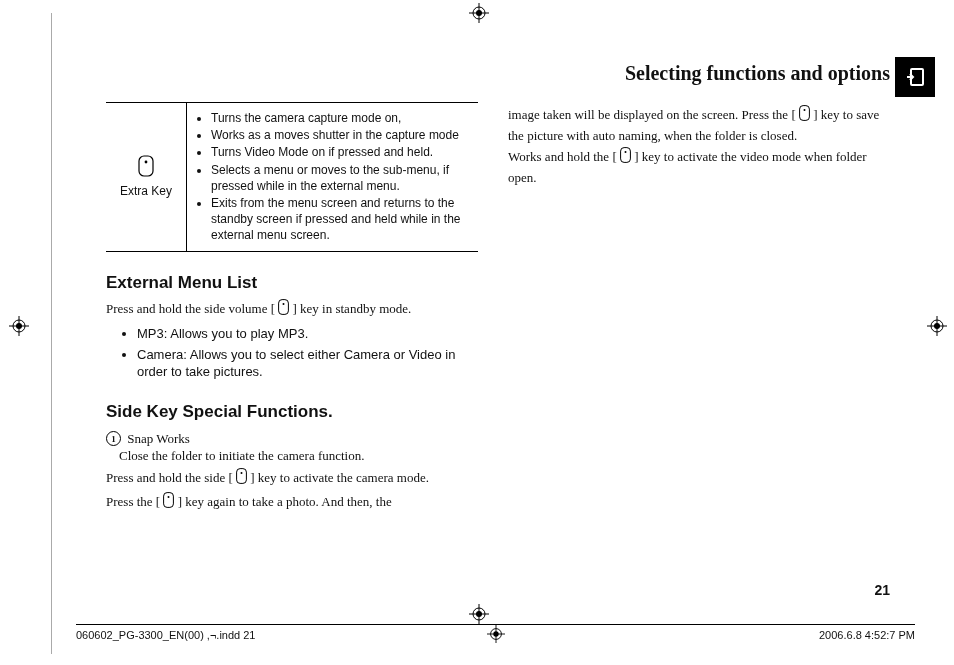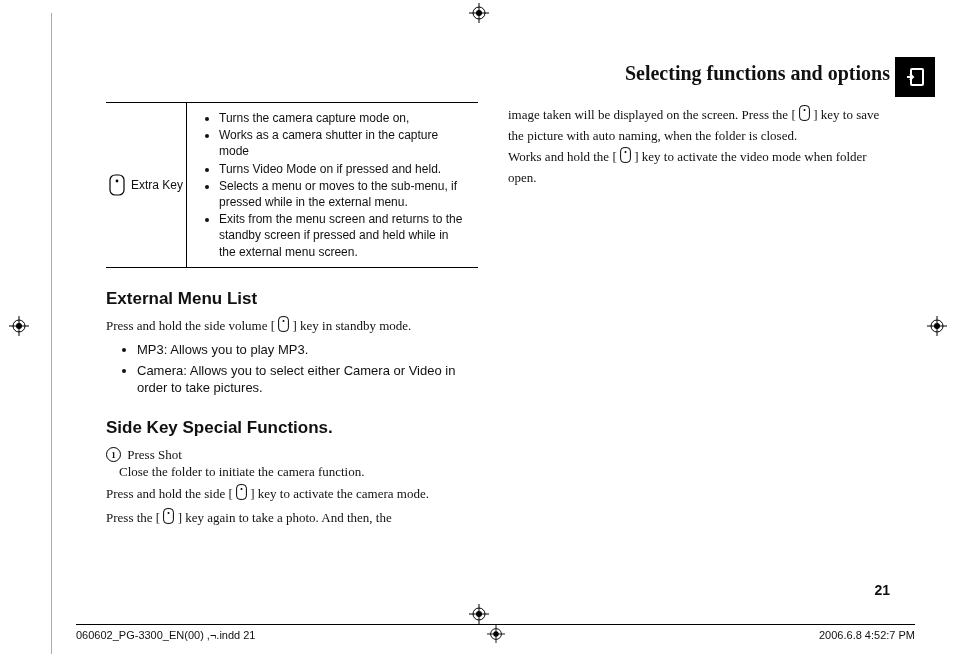--- a/index.html
+++ b/index.html
@@ -6,26 +6,26 @@
   .page{width:954px;height:665px;position:relative;border:1px solid #fff;}
   
   .regsvg{position:absolute;color:#000;}
   .sheet{position:absolute;left:60px;top:23px;right:20px;bottom:60px;}
   .tabMark{position:absolute;right:0;top:33px;width:40px;height:40px;background:#000;display:flex;align-items:center;justify-content:center;}
   .tabMark svg{stroke:#fff;}
   .header{position:absolute;right:45px;top:38px;font-family:"Times New Roman",serif;font-weight:bold;font-size:20px;}
   .content{position:absolute;left:45px;right:55px;top:78px;bottom:40px;display:flex;gap:30px;font-size:13px;line-height:1.35;}
   .col{flex:1;min-width:0;}
   .tbl{border-top:1px solid #000;border-bottom:1px solid #000;display:flex;font-size:12px;}
-  .tbl .cellA{width:80px;display:flex;flex-direction:row;align-items:center;justify-content:center;gap:6px;padding:6px 0;}
+  .tbl .cellA{width:80px;display:flex;flex-direction:column;align-items:center;justify-content:center;gap:6px;padding:6px 0;}
   .tbl .cellA .iconBox svg{display:block;}
   .tbl .cellA .lbl{font-size:12px;}
   .tbl .cellB{flex:1;border-left:1px solid #000;padding:6px 6px 6px 10px;}
   .tbl ul{margin:0;padding-left:14px;}
-  .tbl li{margin:1px 8px;}
+  .tbl li{margin:1px 0;}
   h3.sec{font-family:"Trebuchet MS",Verdana,sans-serif;font-size:17px;font-weight:bold;margin:20px 0 6px;}
   p{margin:4px 0;font-family:Liberation Serif, serif;}
   ul.body{margin:4px 0 4px 8px;padding-left:12px;}
   ul.body li{margin:3px 11px;}
   .inlineIcon{display:inline-block;vertical-align:middle;position:relative;top:-1px;}
   .circledNum{display:inline-flex;width:13px;height:13px;border:1px solid #000;border-radius:50%;align-items:center;justify-content:center;font-size:9px;font-weight:bold;vertical-align:middle;margin-right:3px;position:relative;top:-1px;}
   .pageNum{position:absolute;right:65px;bottom:68px;font-size:14px;font-weight:bold;}
   .footer{position:absolute;left:75px;right:40px;bottom:25px;border-top:1px solid #000;padding-top:4px;font-size:11px;display:flex;justify-content:space-between;align-items:center;}
   .footer .mid{position:absolute;left:50%;transform:translateX(-50%);}
   .trimLeft{position:absolute;left:50px;top:12px;bottom:12px;width:0;border-left:1px solid #aaa;}
@@ -91,21 +91,21 @@
               <svg width="16" height="22" viewBox="0 0 16 22">
                   <rect x="1" y="1" width="14" height="20" rx="5" fill="none" stroke="#000" stroke-width="1.2"></rect>
                   <circle cx="8" cy="7" r="1.4" fill="#000"></circle>
                 </svg>
             </span>
             <span class="lbl">Extra Key</span>
           </div>
           <div class="cellB">
             <ul>
               <li>Turns the camera capture mode on,</li>
-              <li>Works as a camera shutter in the capture mode</li>
+              <li>Works as a moves shutter in the capture mode</li>
               <li>Turns Video Mode on if pressed and held.</li>
               <li>Selects a menu or moves to the sub-menu, if pressed while in the external menu.</li>
               <li>Exits from the menu screen and returns to the standby screen if pressed and held while in the external menu screen.</li>
             </ul>
           </div>
         </div>
 
         <h3 class="sec">External Menu List</h3>
         <p>
           <span>Press and hold the side volume [</span>
@@ -118,21 +118,21 @@
           <span>] key in standby mode.</span>
         </p>
         <ul class="body">
           <li>MP3: Allows you to play MP3.</li>
           <li>Camera: Allows you to select either Camera or Video in order to take pictures.</li>
         </ul>
 
         <h3 class="sec">Side Key Special Functions.</h3>
         <p>
           <span class="circledNum">1</span>
-          <span>Press Shot</span><br>
+          <span>Snap Works</span><br>
           &nbsp;&nbsp;&nbsp;&nbsp;<span>Close the folder to initiate the camera function.</span>
         </p>
         <p>
           <span>Press and hold the side [</span>
           <span class="inlineIcon">
             <svg width="11" height="16" viewBox="0 0 11 16">
                 <rect x="0.6" y="0.6" width="9.8" height="14.8" rx="3.5" fill="none" stroke="#000"></rect>
                 <circle cx="5.5" cy="5" r="1" fill="#000"></circle>
               </svg>
           </span>

